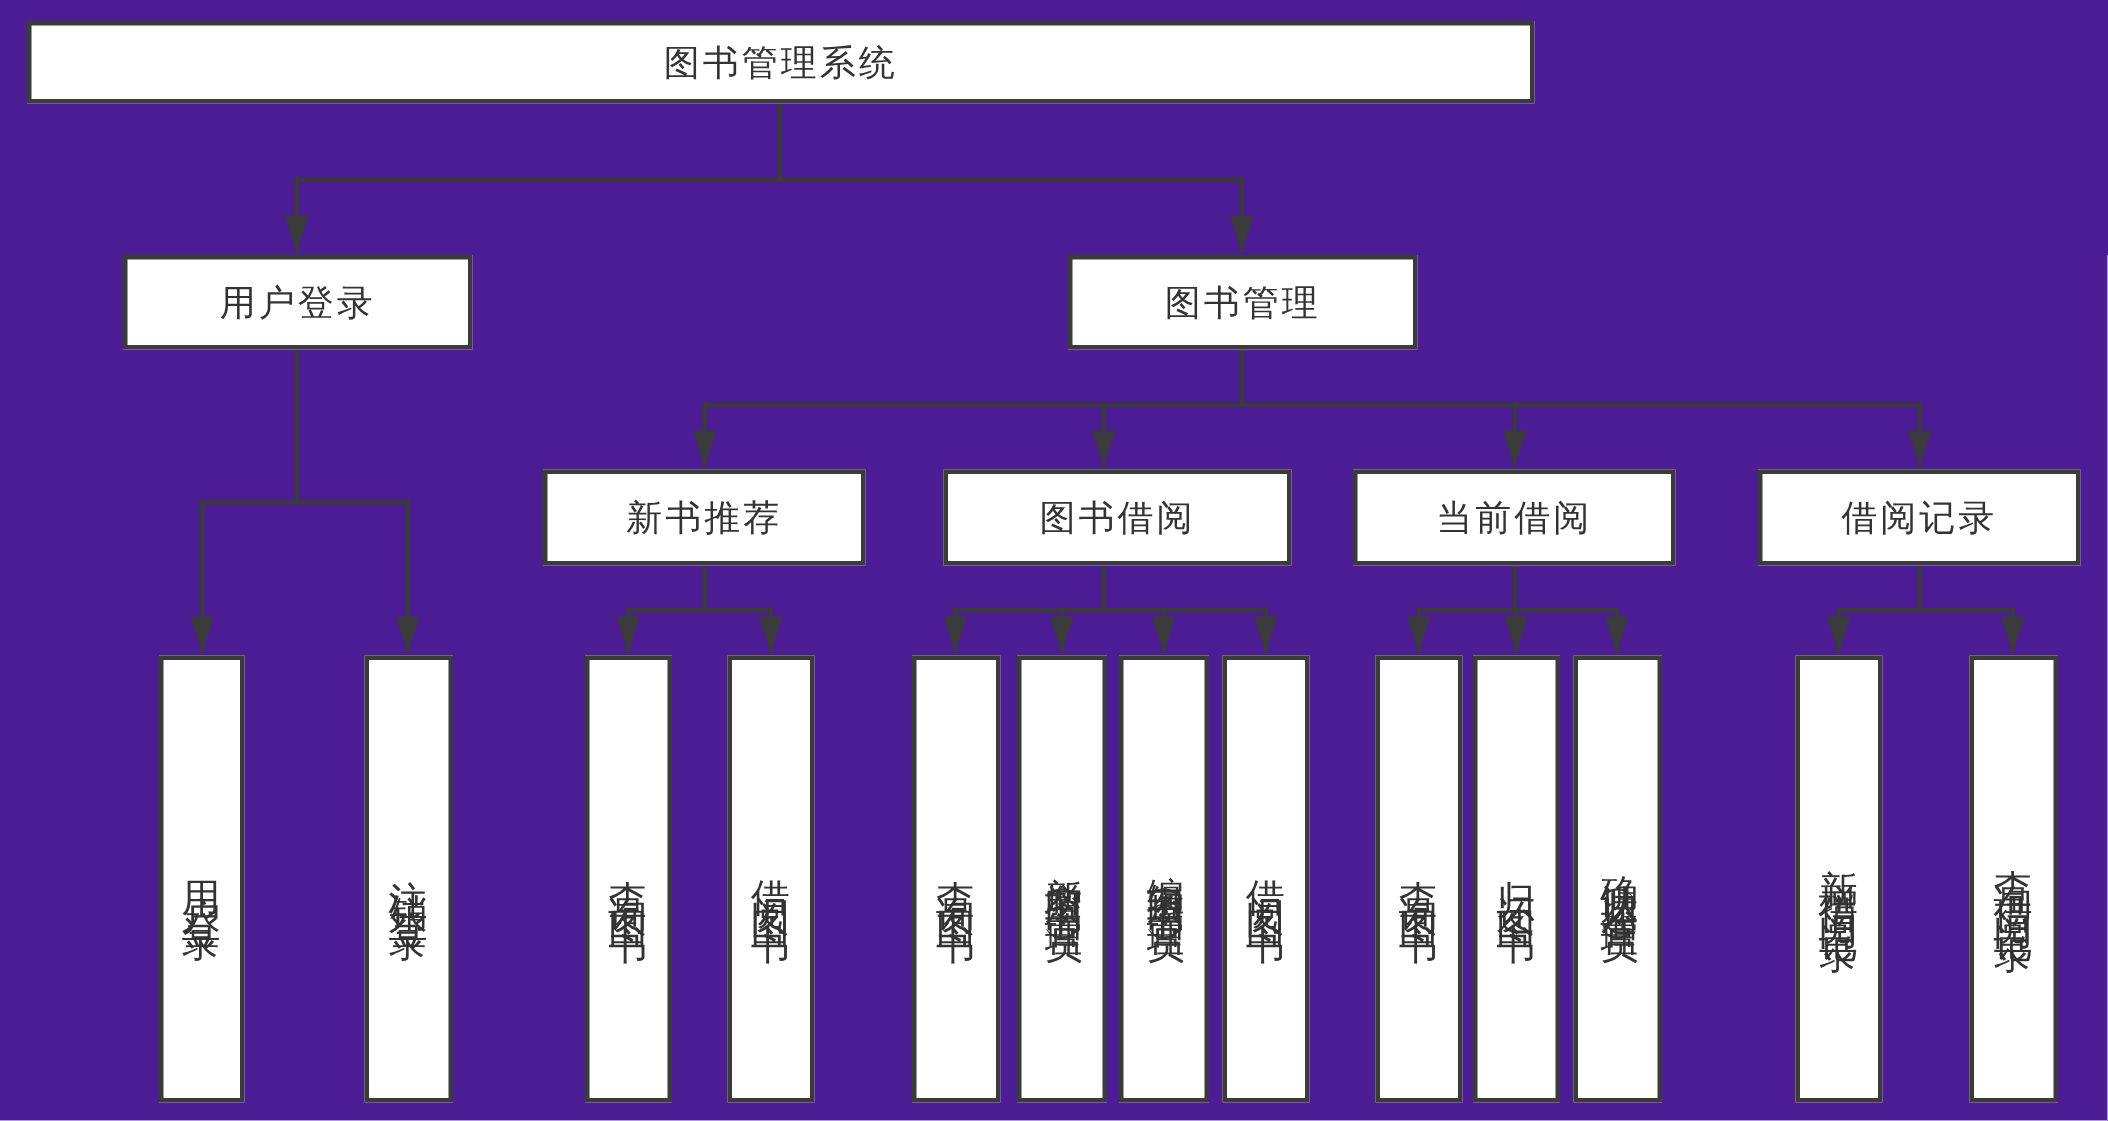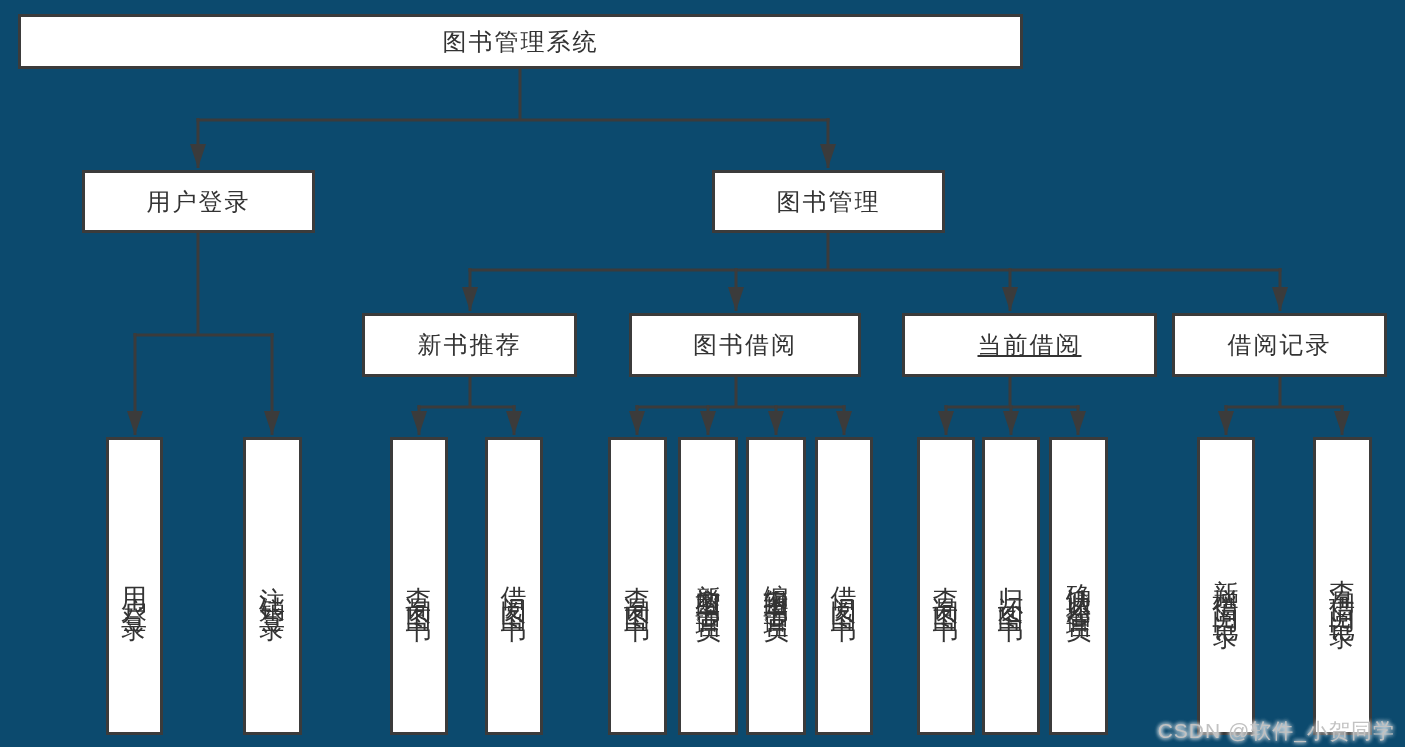--- a/index.html
+++ b/index.html
@@ -1,20 +1,20 @@
 <!DOCTYPE html>
 <html><head>
 <meta charset="utf-8">
 <style>
   html, body { margin: 0; padding: 0; background: #ffffff; }
   .canvas {
     position: relative;
     width: 1405px;
     height: 747px;
-    background: #0c4a6e;
+    background: #4c1d95;
     font-family: "Liberation Sans", "DejaVu Sans", sans-serif;
     overflow: hidden;
   }
   svg.connectors {
     position: absolute;
     left: 0; top: 0;
     width: 1405px; height: 747px;
   }
   .node {
     position: absolute;
@@ -116,21 +116,21 @@
   <div class="node h" style="left:712px; top:170px; width:233px; height:63px;">
     <span>图书管理</span>
   </div>
 
   <div class="node h" style="left:362px; top:313px; width:215px; height:64px;">
     <span>新书推荐</span>
   </div>
   <div class="node h" style="left:629px; top:313px; width:232px; height:64px;">
     <span>图书借阅</span>
   </div>
-  <div class="node h" style="left:902px; top:313px; width:255px; height:64px;text-decoration:underline;">
+  <div class="node h" style="left:902px; top:313px; width:215px; height:64px;">
     <span>当前借阅</span>
   </div>
   <div class="node h" style="left:1172px; top:313px; width:215px; height:64px;">
     <span>借阅记录</span>
   </div>
 
   <div class="node v" style="left:106px; top:437px; width:57px; height:298px;">
     <span>用户登录</span>
   </div>
   <div class="node v" style="left:243px; top:437px; width:59px; height:298px;">
@@ -167,15 +167,14 @@
     <span>确认归还（管理员）</span>
   </div>
 
   <div class="node v med" style="left:1197px; top:437px; width:58px; height:298px;">
     <span>新增借阅记录</span>
   </div>
   <div class="node v med" style="left:1313px; top:437px; width:59px; height:298px;">
     <span>查询借阅记录</span>
   </div>
 
-  <div class="watermark">CSDN @软件_小贺同学</div>
 
 </div>
 
 </body></html>

